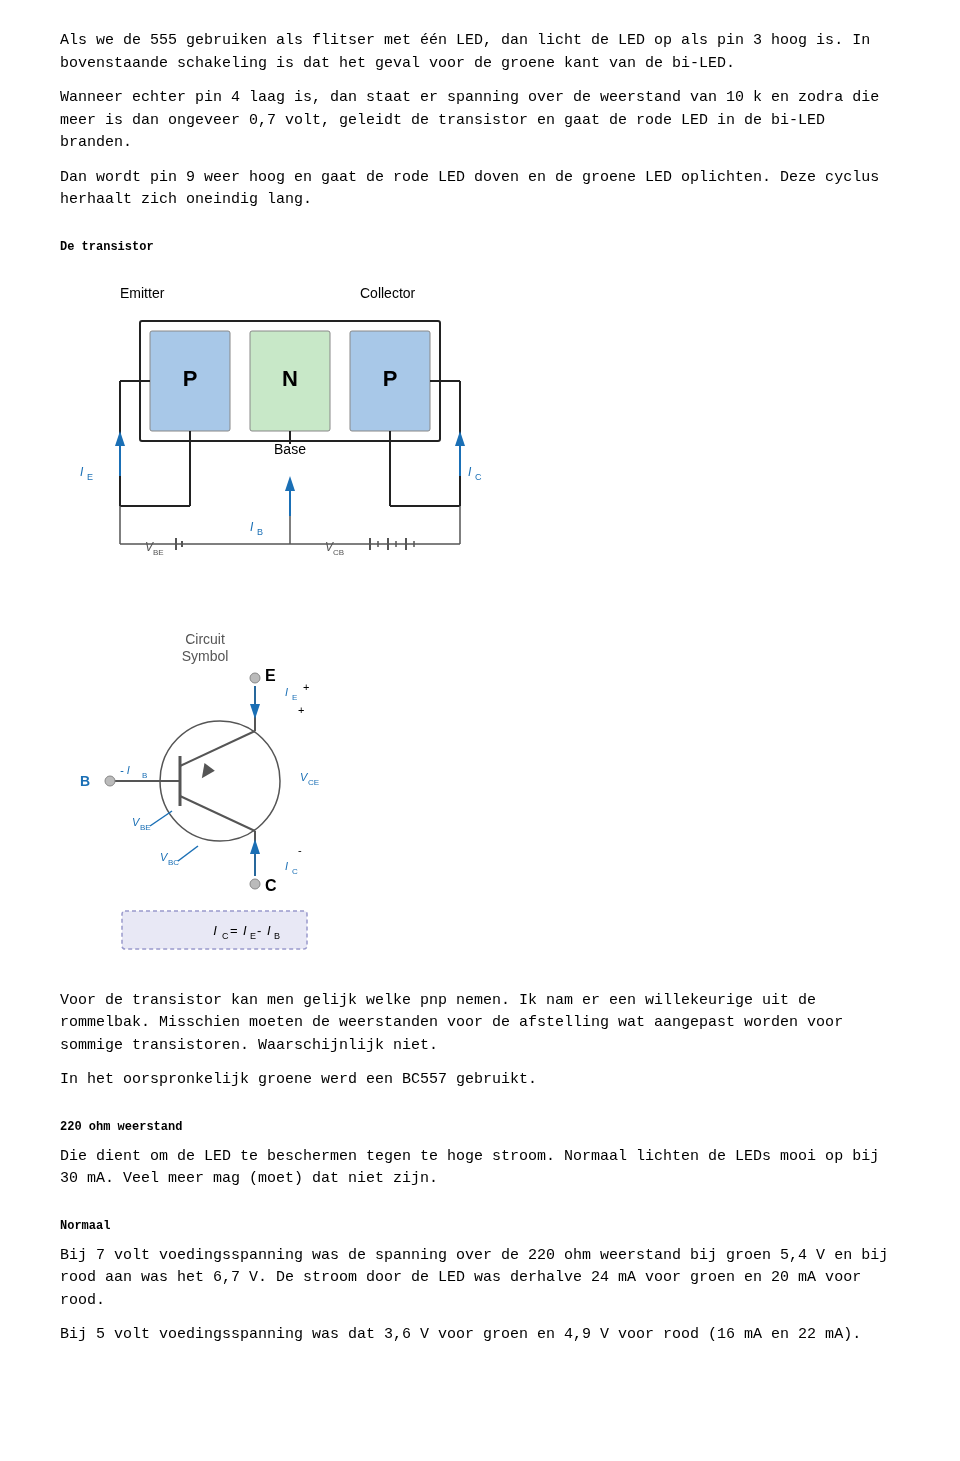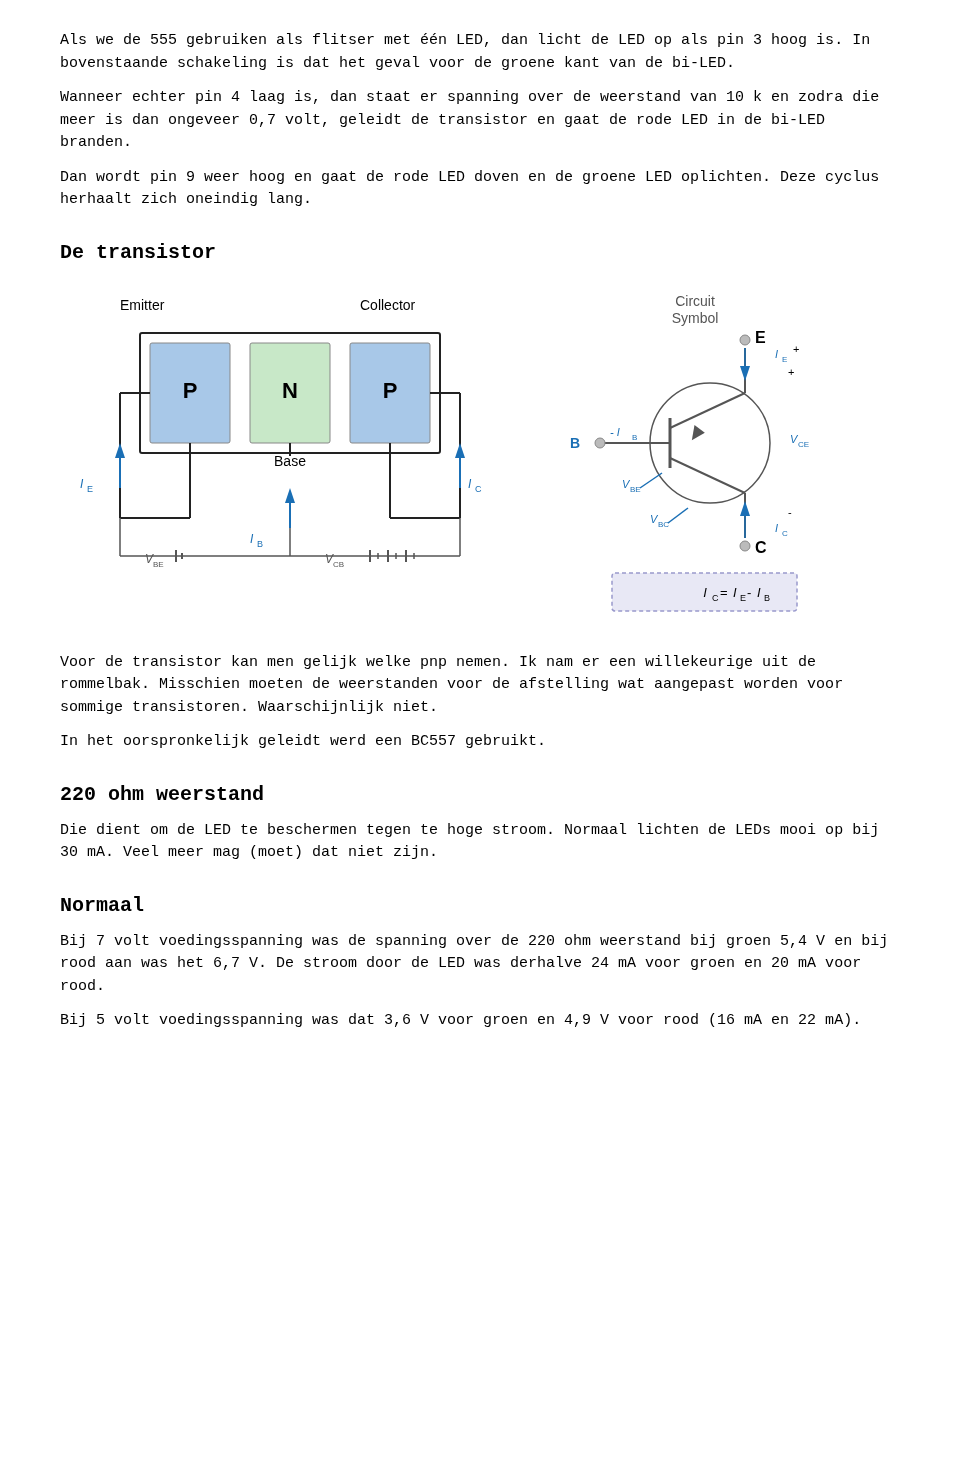--- a/index.html
+++ b/index.html
@@ -10,27 +10,27 @@
       color: #000;
       width: 960px;
       padding: 30px 60px 40px 60px;
       line-height: 1.5;
     }
     p {
       margin-bottom: 12px;
     }
     .section-heading {
       font-weight: bold;
-      font-size: 20px;
+      font-size: 12px;
       margin-top: 26px;
       margin-bottom: 10px;
     }
     .diagram-container {
       display: flex;
-      flex-direction: row;
+      flex-direction: column;
       align-items: flex-start;
       justify-content: flex-start;
       margin: 20px 0 24px 0;
       gap: 10px;
     }
     
     .pnp-diagram {
       width: 480px;
       height: 340px;
       position: relative;
@@ -219,21 +219,21 @@
       <text x="207" y="309" font-family="Arial, sans-serif" font-size="13" fill="#000" font-style="italic">I</text>
       <text x="214" y="313" font-family="Arial, sans-serif" font-size="9" fill="#000">B</text>
 
     </svg>
   </div>
 
 </div>
 
 <p>Voor de transistor kan men gelijk welke pnp nemen. Ik nam er een willekeurige uit de rommelbak. Misschien moeten de weerstanden voor de afstelling wat aangepast worden voor sommige transistoren. Waarschijnlijk niet.</p>
 
-<p>In het oorspronkelijk geleidt werd een BC557 gebruikt.</p>
+<p>In het oorspronkelijk groene werd een BC557 gebruikt.</p>
 
 <div class="section-heading">220 ohm weerstand</div>
 
 <p>Die dient om de LED te beschermen tegen te hoge stroom. Normaal lichten de LEDs mooi op bij 30 mA. Veel meer mag (moet) dat niet zijn.</p>
 
 <div class="section-heading">Normaal</div>
 
 <p>Bij 7 volt voedingsspanning was de spanning over de 220 ohm weerstand bij groen 5,4 V en bij rood aan was het 6,7 V. De stroom door de LED was derhalve 24 mA voor groen en 20 mA voor rood.</p>
 
 <p>Bij 5 volt voedingsspanning was dat 3,6 V voor groen en 4,9 V voor rood (16 mA en 22 mA).</p>

